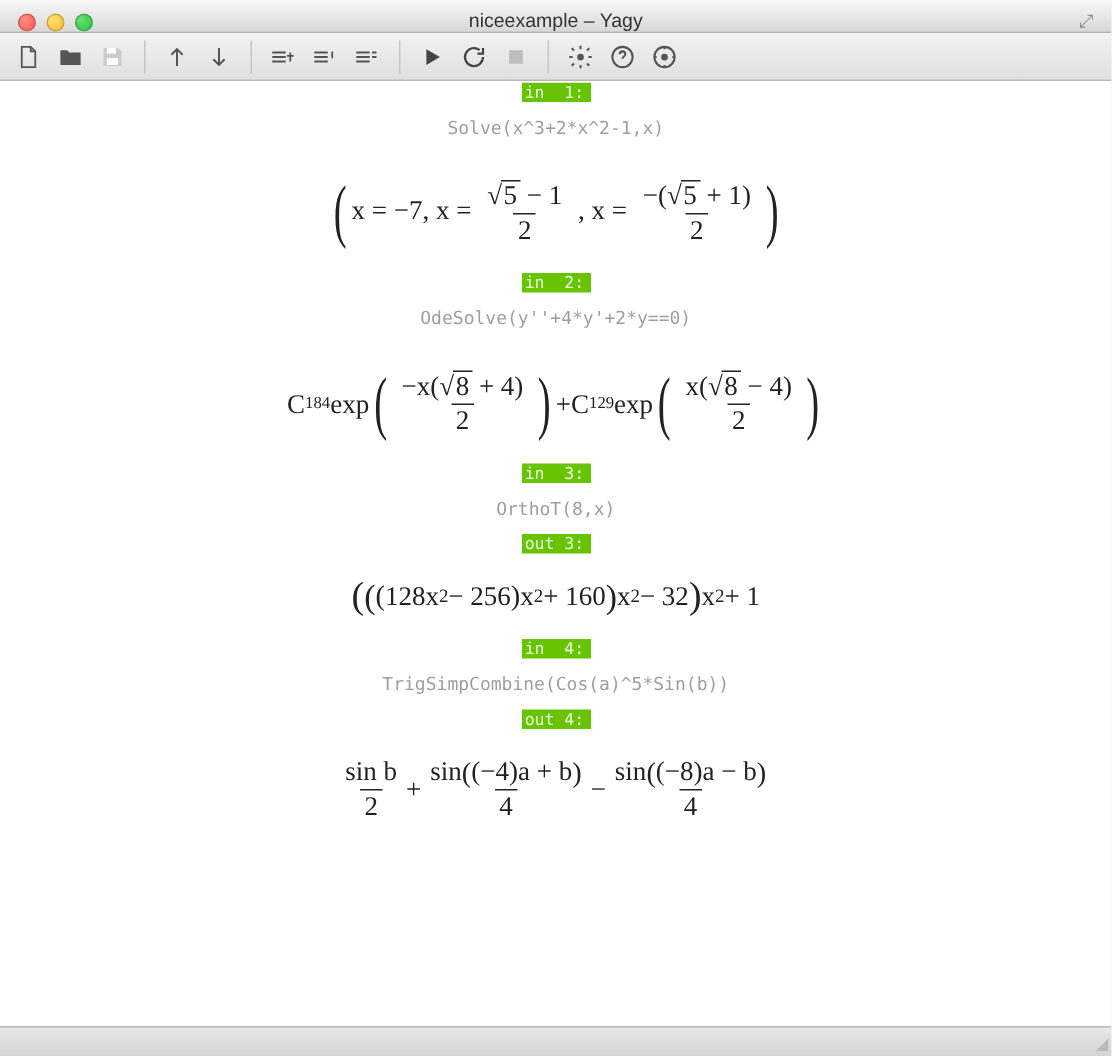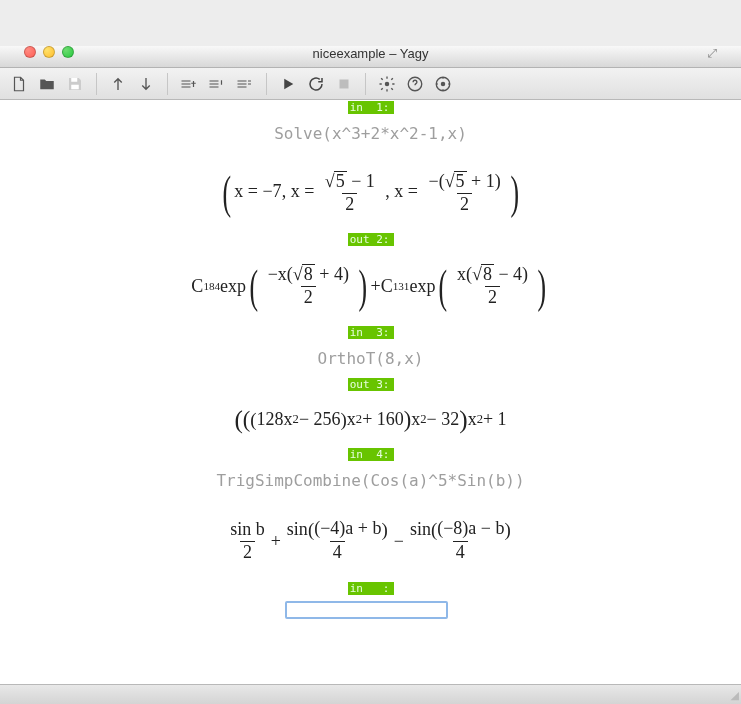--- a/index.html
+++ b/index.html
@@ -13,24 +13,23 @@
     overflow: hidden;
     display: flex;
     flex-direction: column;
   }
   
   .titlebar {
     height: 22px;
     background: linear-gradient(#f8f8f8, #d8d8d8);
     border-bottom: 1px solid #b3b3b3;
     display: flex;
-    align-items: flex-start;
-    padding: 0 24px;
+    align-items: flex-end;
+    padding: 0 12px;
     position: relative;
-    margin-top: 46px;
   }
   .traffic { display: flex; gap: 7px; align-items: center; }
   .tbtn { width: 12px; height: 12px; border-radius: 50%; border: 1px solid rgba(0,0,0,0.2); }
   .tbtn.close { background: radial-gradient(circle at 30% 30%, #ff8b82, #ff5f56); }
   .tbtn.min   { background: radial-gradient(circle at 30% 30%, #ffe26b, #ffbd2e); }
   .tbtn.zoom  { background: radial-gradient(circle at 30% 30%, #6edc70, #27c93f); }
   .title {
     position: absolute;
     left: 0; right: 0;
     text-align: center;
@@ -84,21 +83,21 @@
     white-space: pre;
   }
   .cell {
     flex: 1;
     padding: 6px 8px;
     display: flex;
     align-items: center;
   }
   .cell.code {
     font-family: Menlo, Monaco, monospace;
-    font-size: 16px;
+    font-size: 12px;
     color: #9e9e9e;
     padding-top: 10px; padding-bottom: 10px;
   }
   .cell.math {
     font-family: "Times New Roman", Times, serif;
     font-size: 18px;
     color: #222;
     padding-top: 18px; padding-bottom: 18px;
   }
   
@@ -290,41 +289,44 @@
                   <span class="arg">5</span>
                 </span><span> + 1)</span></span>
             <span class="den">2</span>
           </span>
         </span>
       <span class="pr">)</span>
         </span>
     </div>
   </div>
 
-
-  <div class="row">
-    <div class="gutter">out 2:</div>
+  <div class="row">
+    <div class="gutter">in  2:</div>
+    <div class="cell code">OdeSolve(y''+4*y'+2*y==0)</div>
+  </div>
+
+  <div class="row">
     <div class="cell math">
       <span>C</span>
         <sub>184</sub>
         <span> exp</span>
       <span class="paren">
           <span class="pl">(</span>
         <span class="frac">
           <span class="num"><span>−x</span>(<span class="sqrt">
                 <span class="rad">√</span>
                 <span class="arg">8</span>
               </span><span> + 4</span>)</span>
           <span class="den">2</span>
         </span>
       <span class="pr">)</span>
         </span>
       <span> + </span>
       <span>C</span>
-        <sub>131</sub>
+        <sub>129</sub>
         <span> exp</span>
       <span class="paren">
           <span class="pl">(</span>
         <span class="frac">
           <span class="num"><span>x</span>(<span class="sqrt">
                 <span class="rad">√</span>
                 <span class="arg">8</span>
               </span><span> − 4</span>)</span>
           <span class="den">2</span>
         </span>
@@ -344,20 +346,21 @@
       <span class="paren small"><span class="pl" style="font-size:1.4em">(</span><span class="paren small"><span class="pl" style="font-size:1.25em">(</span><span class="paren small"><span class="pl">(</span>128x<sup>2</sup> − 256<span class="pr">)</span></span>x<sup>2</sup> + 160<span class="pr" style="font-size:1.25em">)</span></span>x<sup>2</sup> − 32<span class="pr" style="font-size:1.4em">)</span></span>x<sup>2</sup> + 1
     </div>
   </div>
 
   <div class="row">
     <div class="gutter">in  4:</div>
     <div class="cell code">TrigSimpCombine(Cos(a)^5*Sin(b))</div>
   </div>
 
   <div class="row">
+    <div class="gutter">out 4:</div>
     <div class="cell math">
       <span class="frac">
         <span class="num">sin b</span>
         <span class="den">2</span>
       </span>
       <span> + </span>
       <span class="frac">
         <span class="num"><span>sin</span><span class="paren small">
               <span class="pl">(</span>
               <span>(−4)a + b</span>
@@ -370,24 +373,18 @@
         <span class="num"><span>sin</span><span class="paren small">
               <span class="pl">(</span>
               <span>(−8)a − b</span>
               <span class="pr">)</span>
             </span></span>
         <span class="den">4</span>
       </span>
     </div>
   </div>
 
-  <div class="row">
-    <div class="gutter">in   :</div>
-    <div class="cell" style="padding:4px 6px 4px 4px;">
-      <input class="active-input" value="" style="">
-    </div>
-  </div>
 
 </div>
 
 <div class="bottom-bar">
   <span class="resize-corner">◢</span>
 </div>
 
 </body></html>

